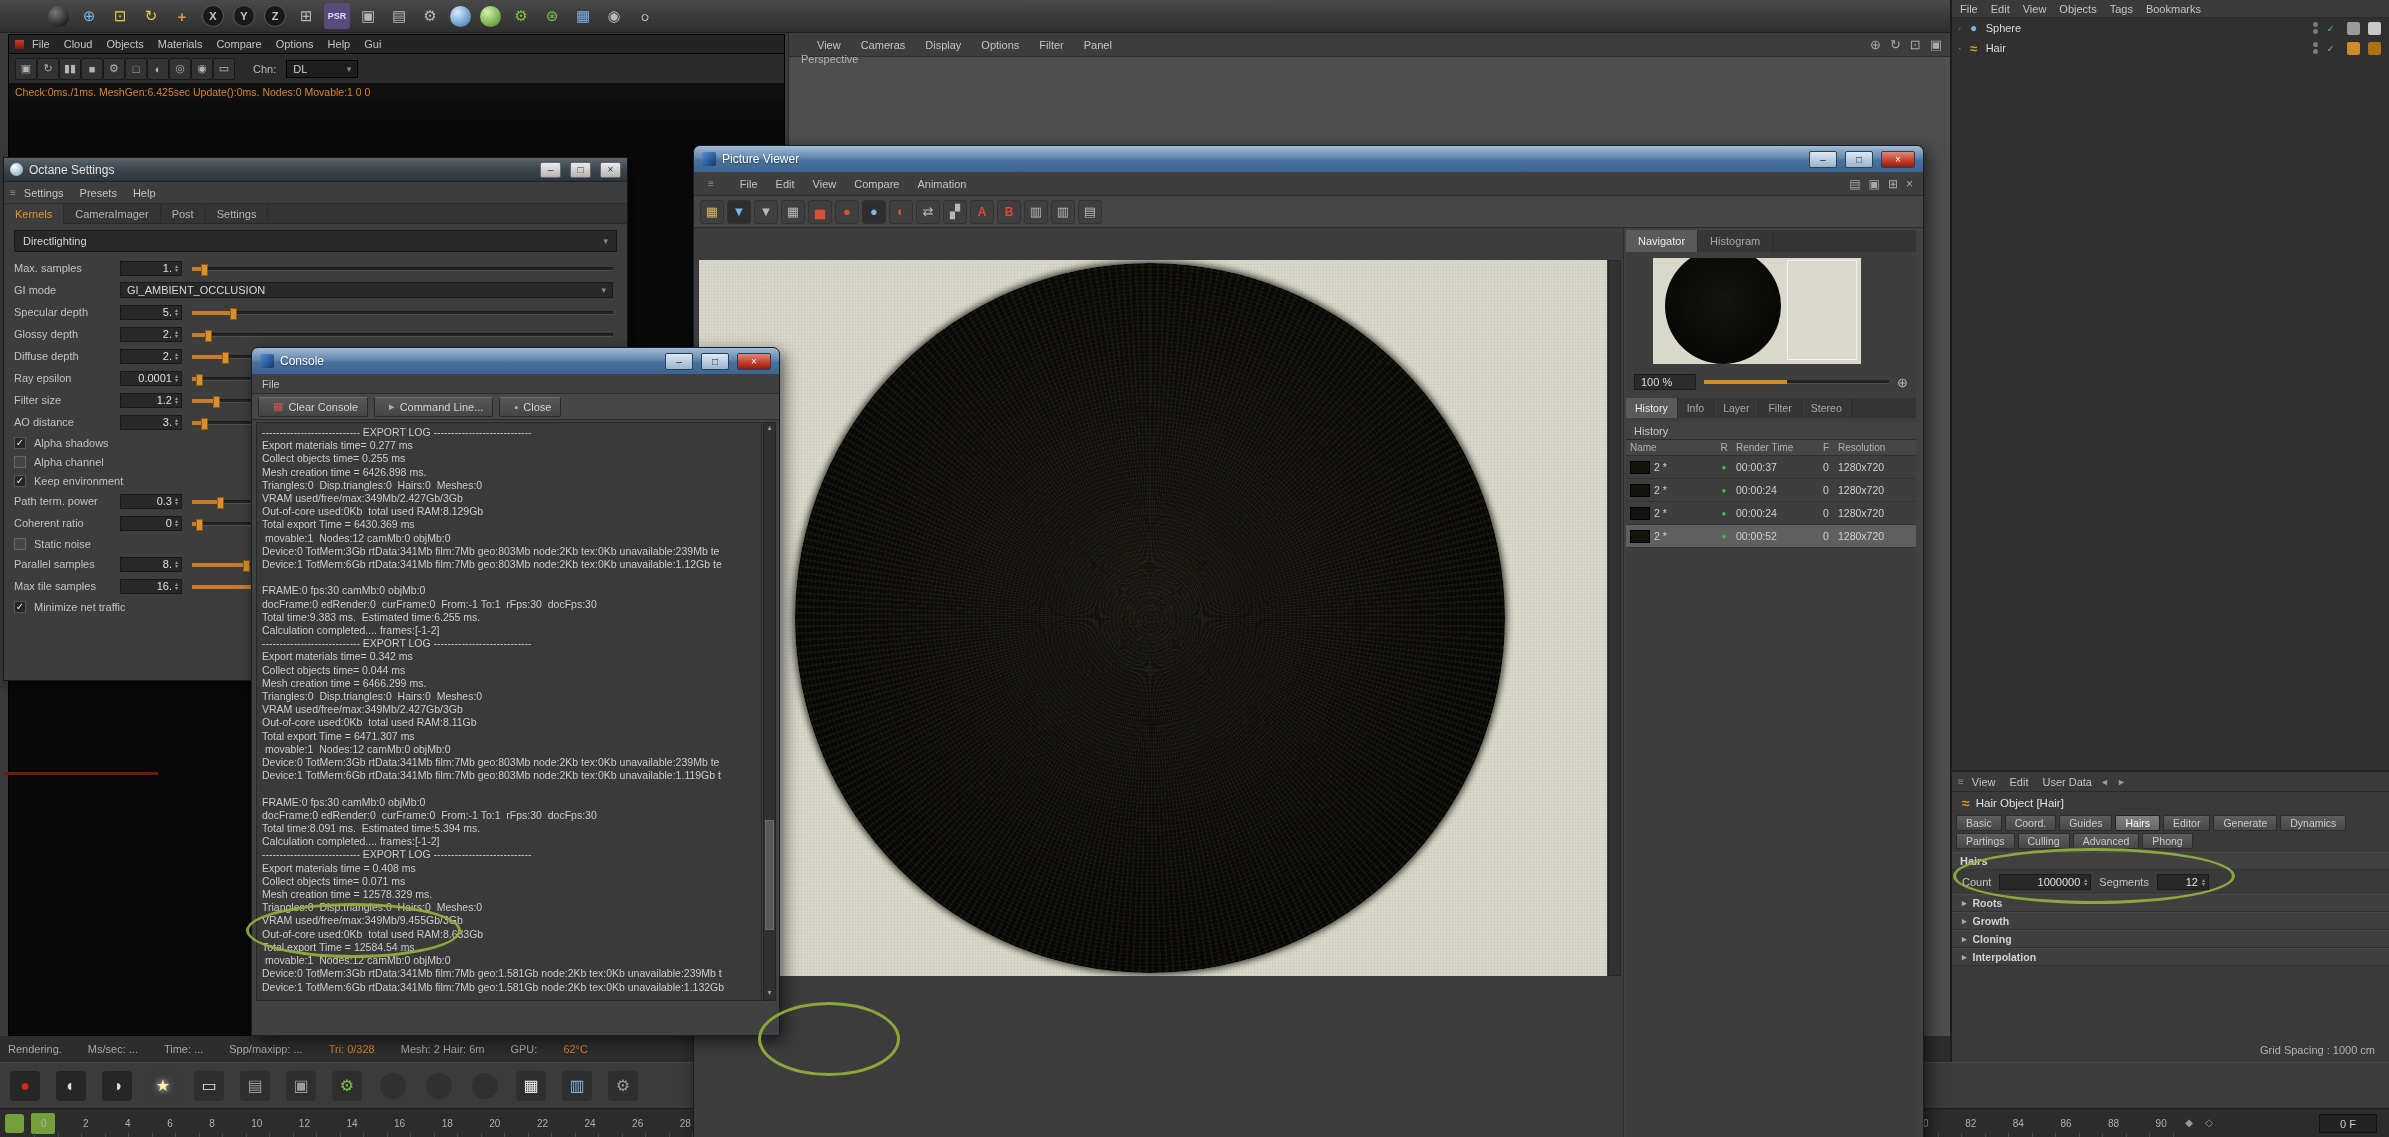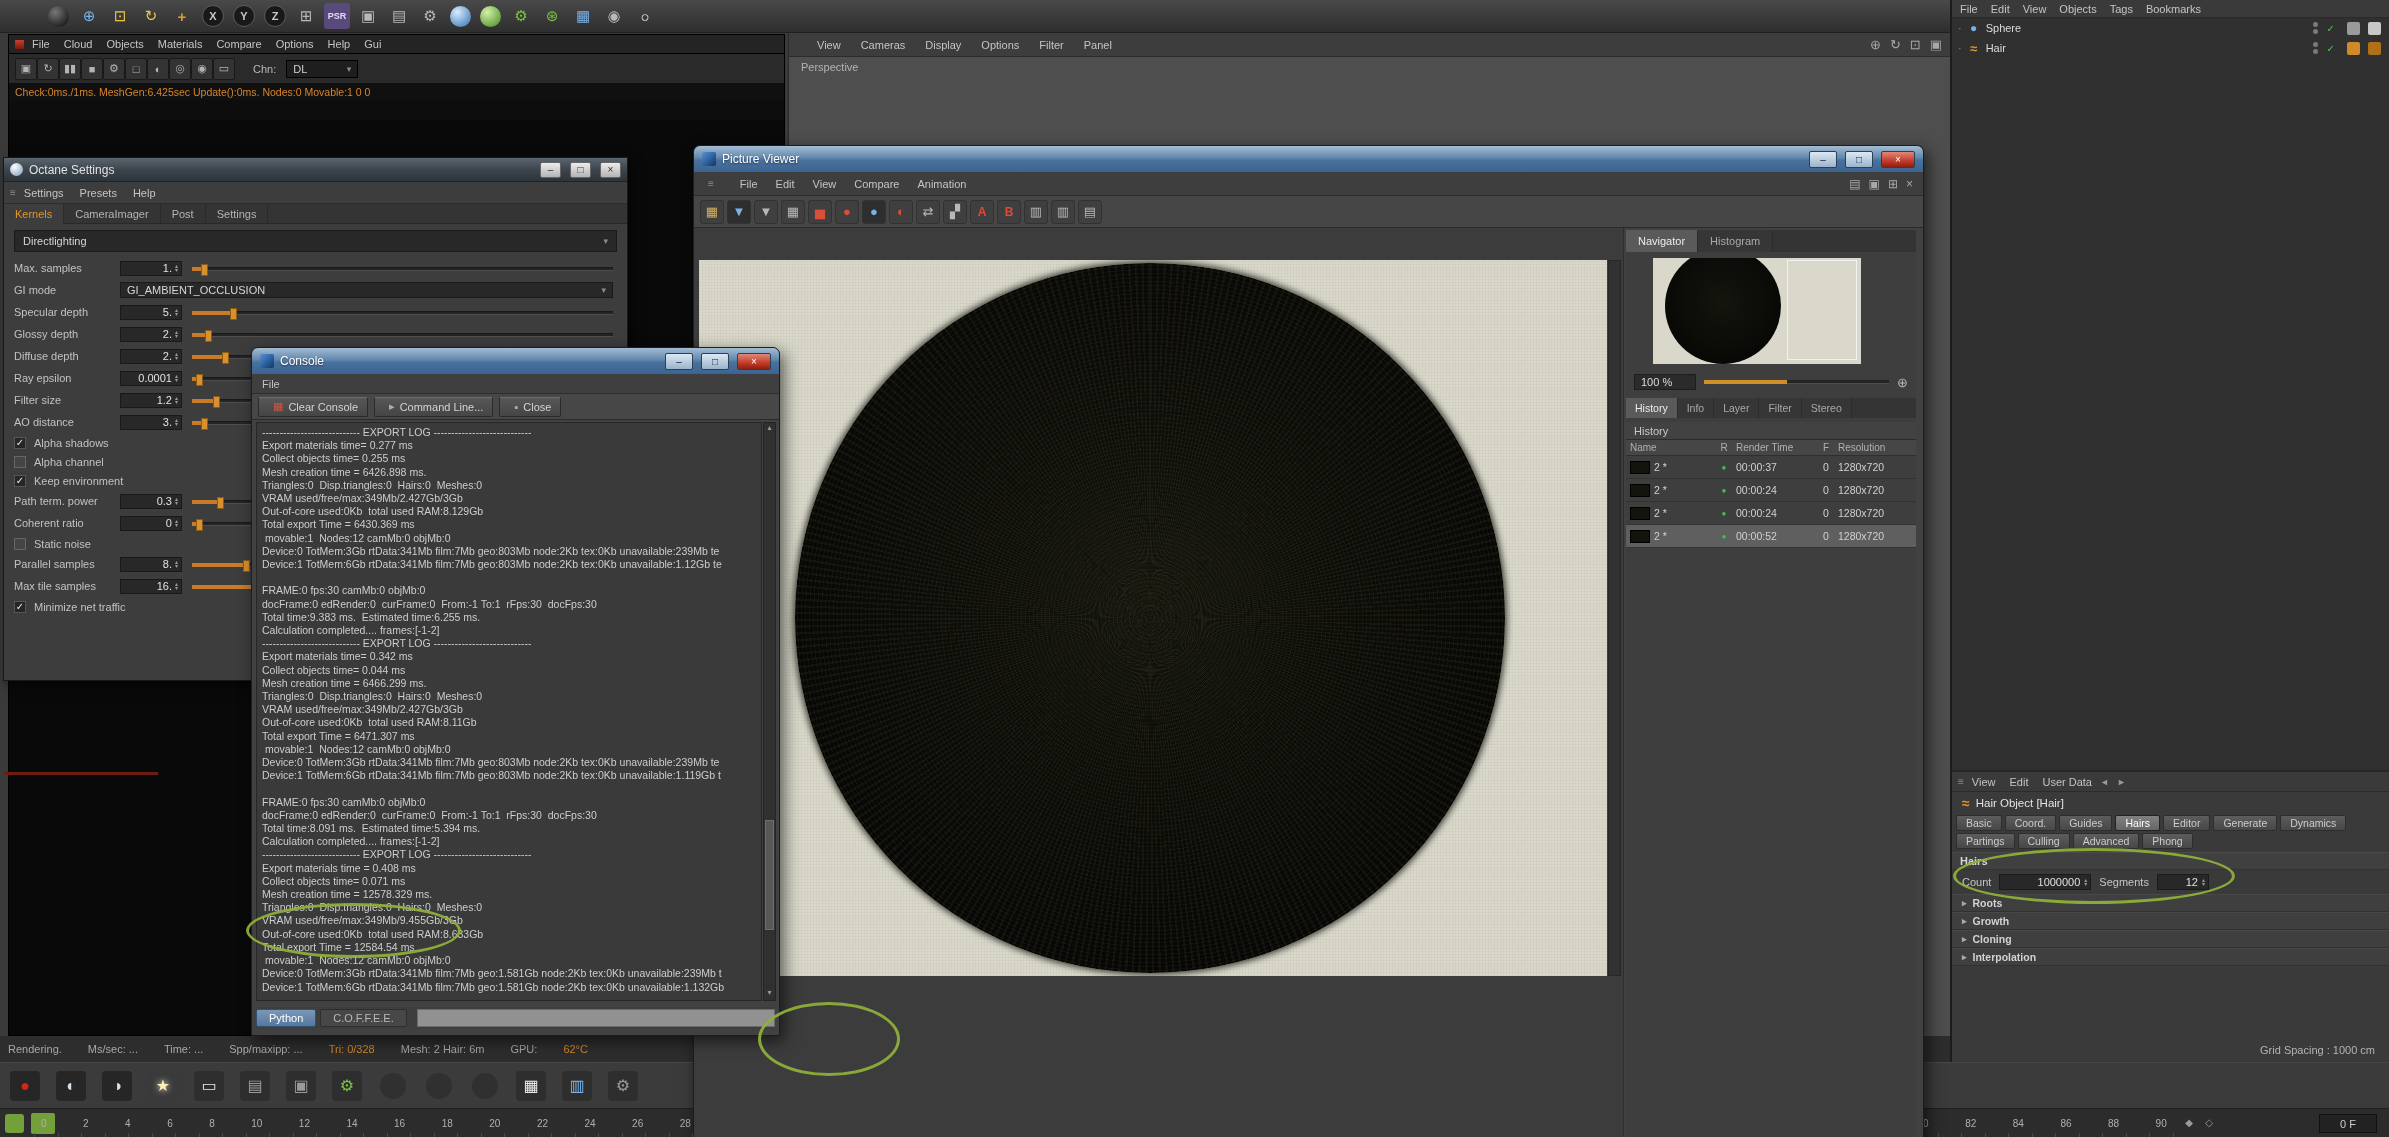--- a/index.html
+++ b/index.html
@@ -8,21 +8,21 @@
 .abs{position:absolute}
 .flex{display:flex;align-items:center}
 .menu-item{color:#c4c4c4;white-space:nowrap}
 .handle{color:#8a8a8a;margin:0 8px 0 6px;font-size:10px}
 .dd-ar{color:#8a8a8a;font-size:9px}
 .st{font-size:6px;line-height:4px;color:#979797;text-align:center}
 
 
 #viewport{left:788px;top:33px;width:1162px;height:1003px;background:#4e4e4e;z-index:1;border-left:1px solid #2a2a2a}
 #vp-menubar{height:24px;background:#3d3d3d;border-bottom:1px solid #2c2c2c;display:flex;align-items:center;gap:20px;padding-left:28px}
-#vp-label{position:absolute;left:12px;top:28px;color:#b4b4b4}
+#vp-label{position:absolute;left:12px;top:20px;color:#b4b4b4}
 #vp-nav{position:absolute;right:8px;top:4px;display:flex;gap:9px;color:#a8a8a8;font-size:13px;z-index:2}
 
 
 #topbar{left:0;top:0;width:1950px;height:33px;background:linear-gradient(#494949,#2e2e2e);border-bottom:1px solid #202020;display:flex;align-items:center;gap:5px;padding-left:46px;z-index:2}
 .ti{width:26px;height:26px;display:flex;align-items:center;justify-content:center;border-radius:3px;font-size:15px;flex:none}
 .ball{width:21px;height:21px;border-radius:50%;flex:none;margin:2px}
 .b-dark{background:radial-gradient(circle at 35% 30%,#777,#050505)}
 .b-blue{background:radial-gradient(circle at 35% 30%,#d8ecff,#2f6fae)}
 .b-green{background:radial-gradient(circle at 35% 30%,#d2f0a8,#44881c)}
 .b-orange{background:radial-gradient(circle at 35% 30%,#ffd89c,#b86414)}
@@ -1039,27 +1039,19 @@
         <div class="cline">Total export Time = 12584.54 ms</div>
         <div class="cline"> movable:1  Nodes:12 camMb:0 objMb:0</div>
         <div class="cline">Device:0 TotMem:3Gb rtData:341Mb film:7Mb geo:1.581Gb node:2Kb tex:0Kb unavailable:239Mb t</div>
         <div class="cline">Device:1 TotMem:6Gb rtData:341Mb film:7Mb geo:1.581Gb node:2Kb tex:0Kb unavailable:1.132Gb</div>
       </div>
     <div class="cscroll">
       <span class="sa up">▴</span>
       <span class="sthumb"></span>
       <span class="sa dn">▾</span>
     </div>
-    <div class="ctabs flex">
-      <span class="flex" style="gap:4px">
-
-      <span class="ctab" data-active="true">Python</span>
-          <span class="ctab" data-active="false">C.O.F.F.E.E.</span>
-        </span>
-      <span class="ctab-rest"></span>
-    </div>
   </div>
 
   <div class="ellipse" id="el-console"></div>
   <div class="ellipse" id="el-pvtime"></div>
   <div class="ellipse" id="el-count"></div>
 
 </div>
 
 </body></html>

